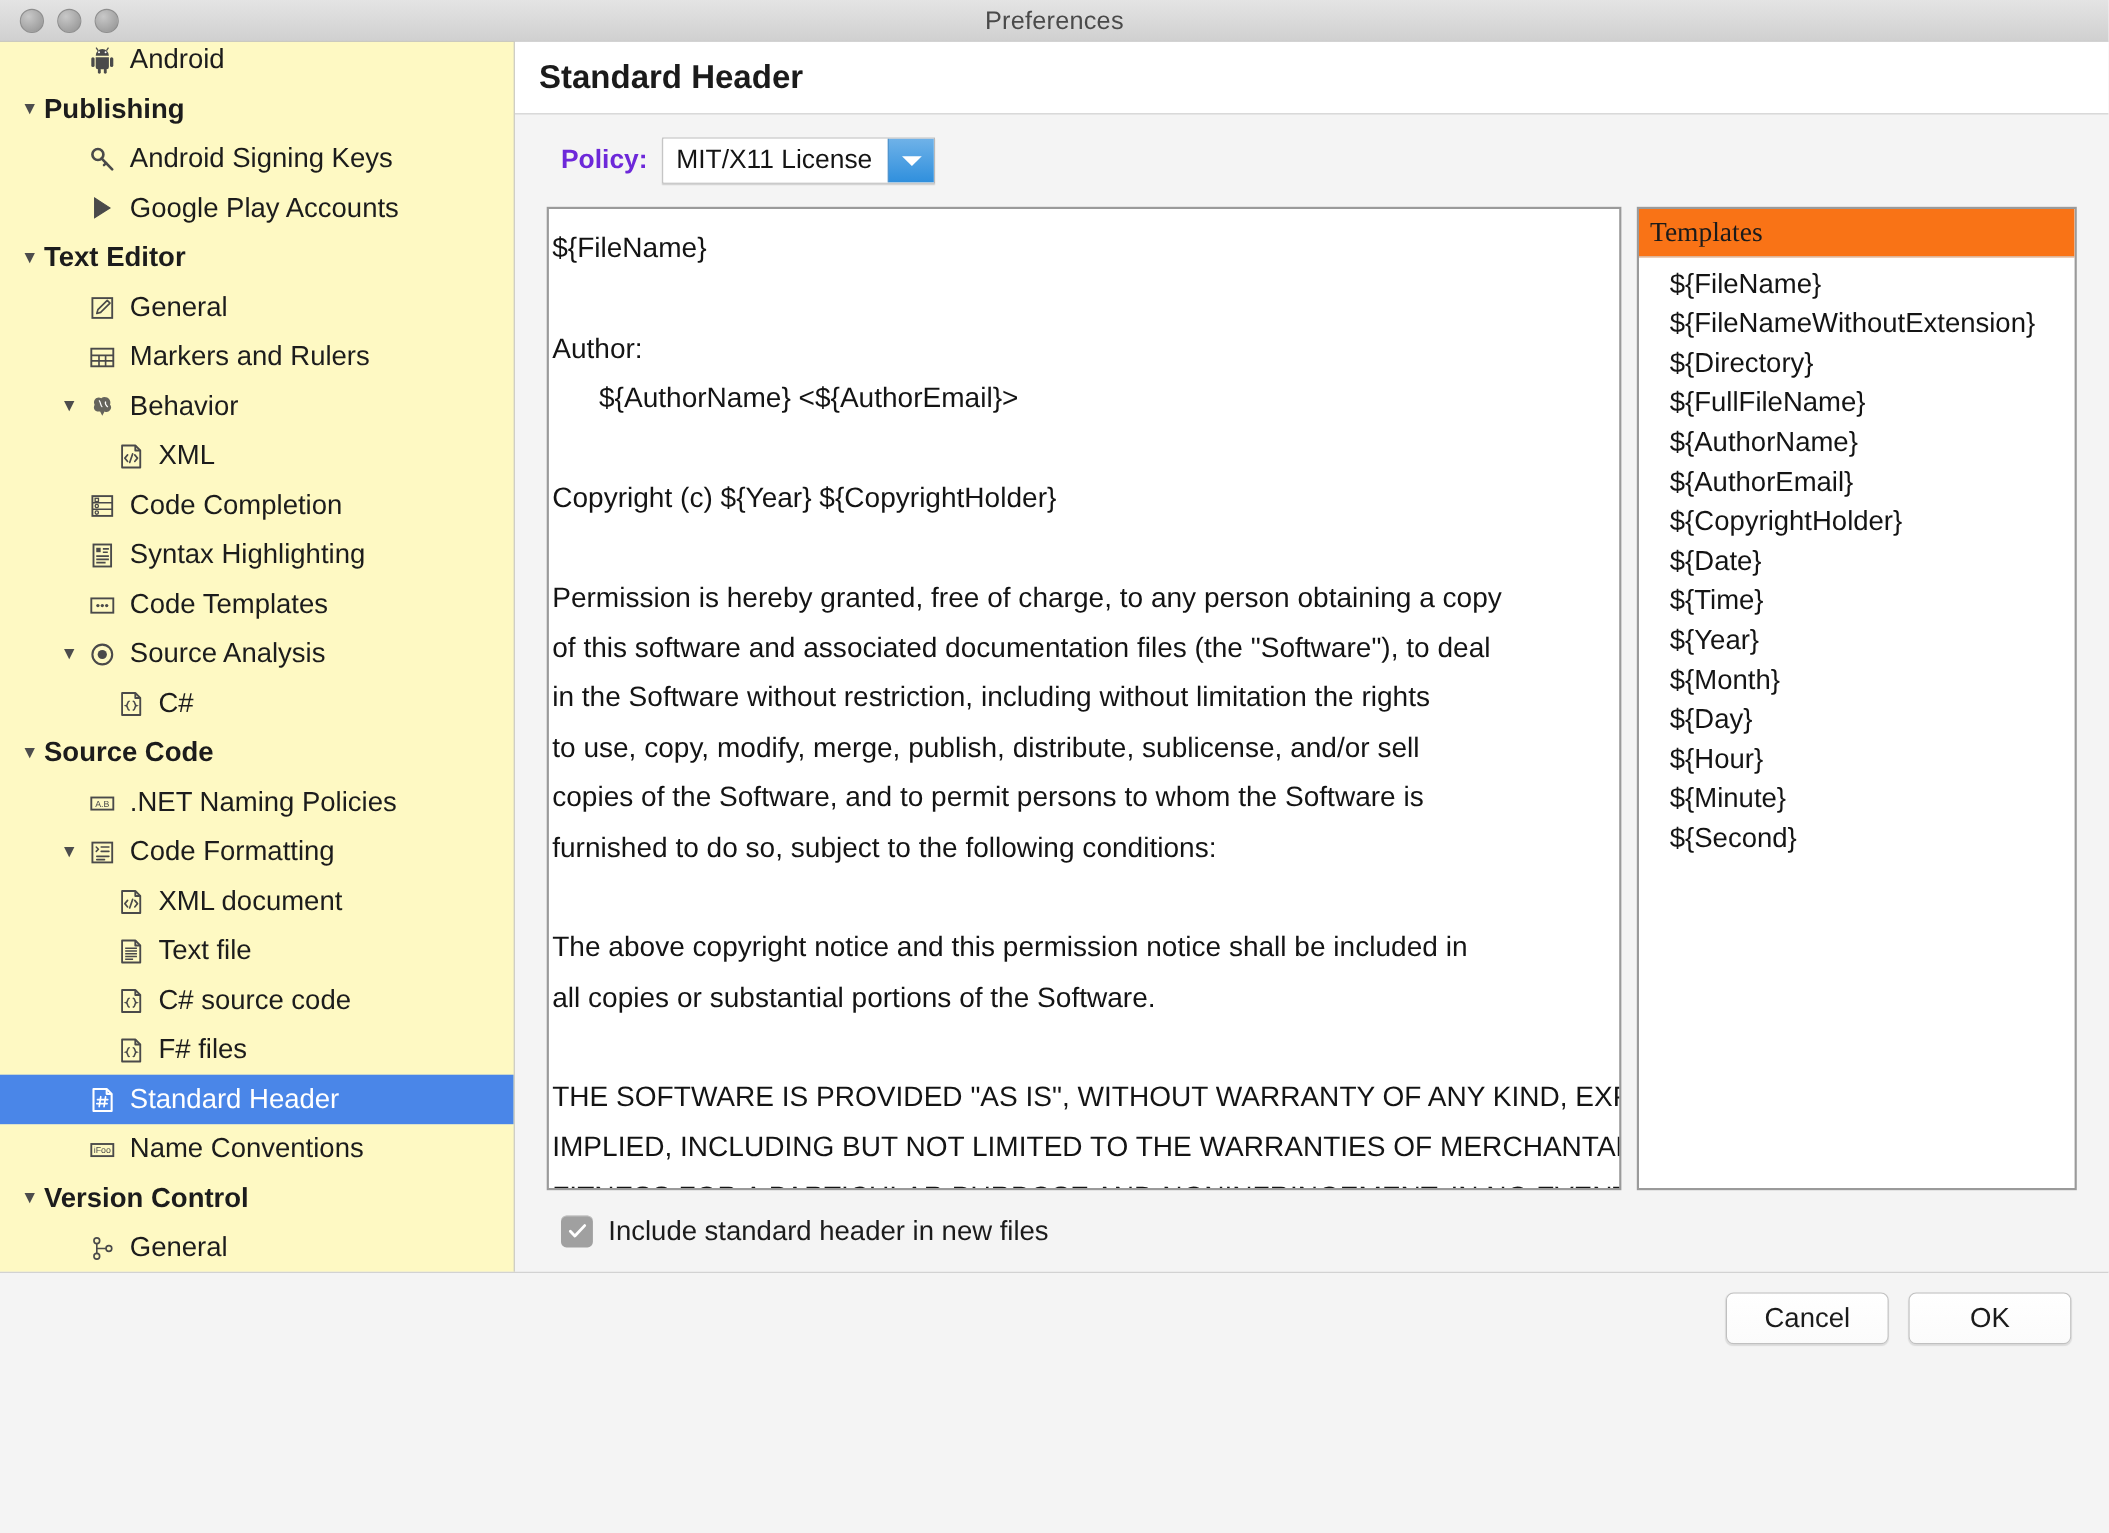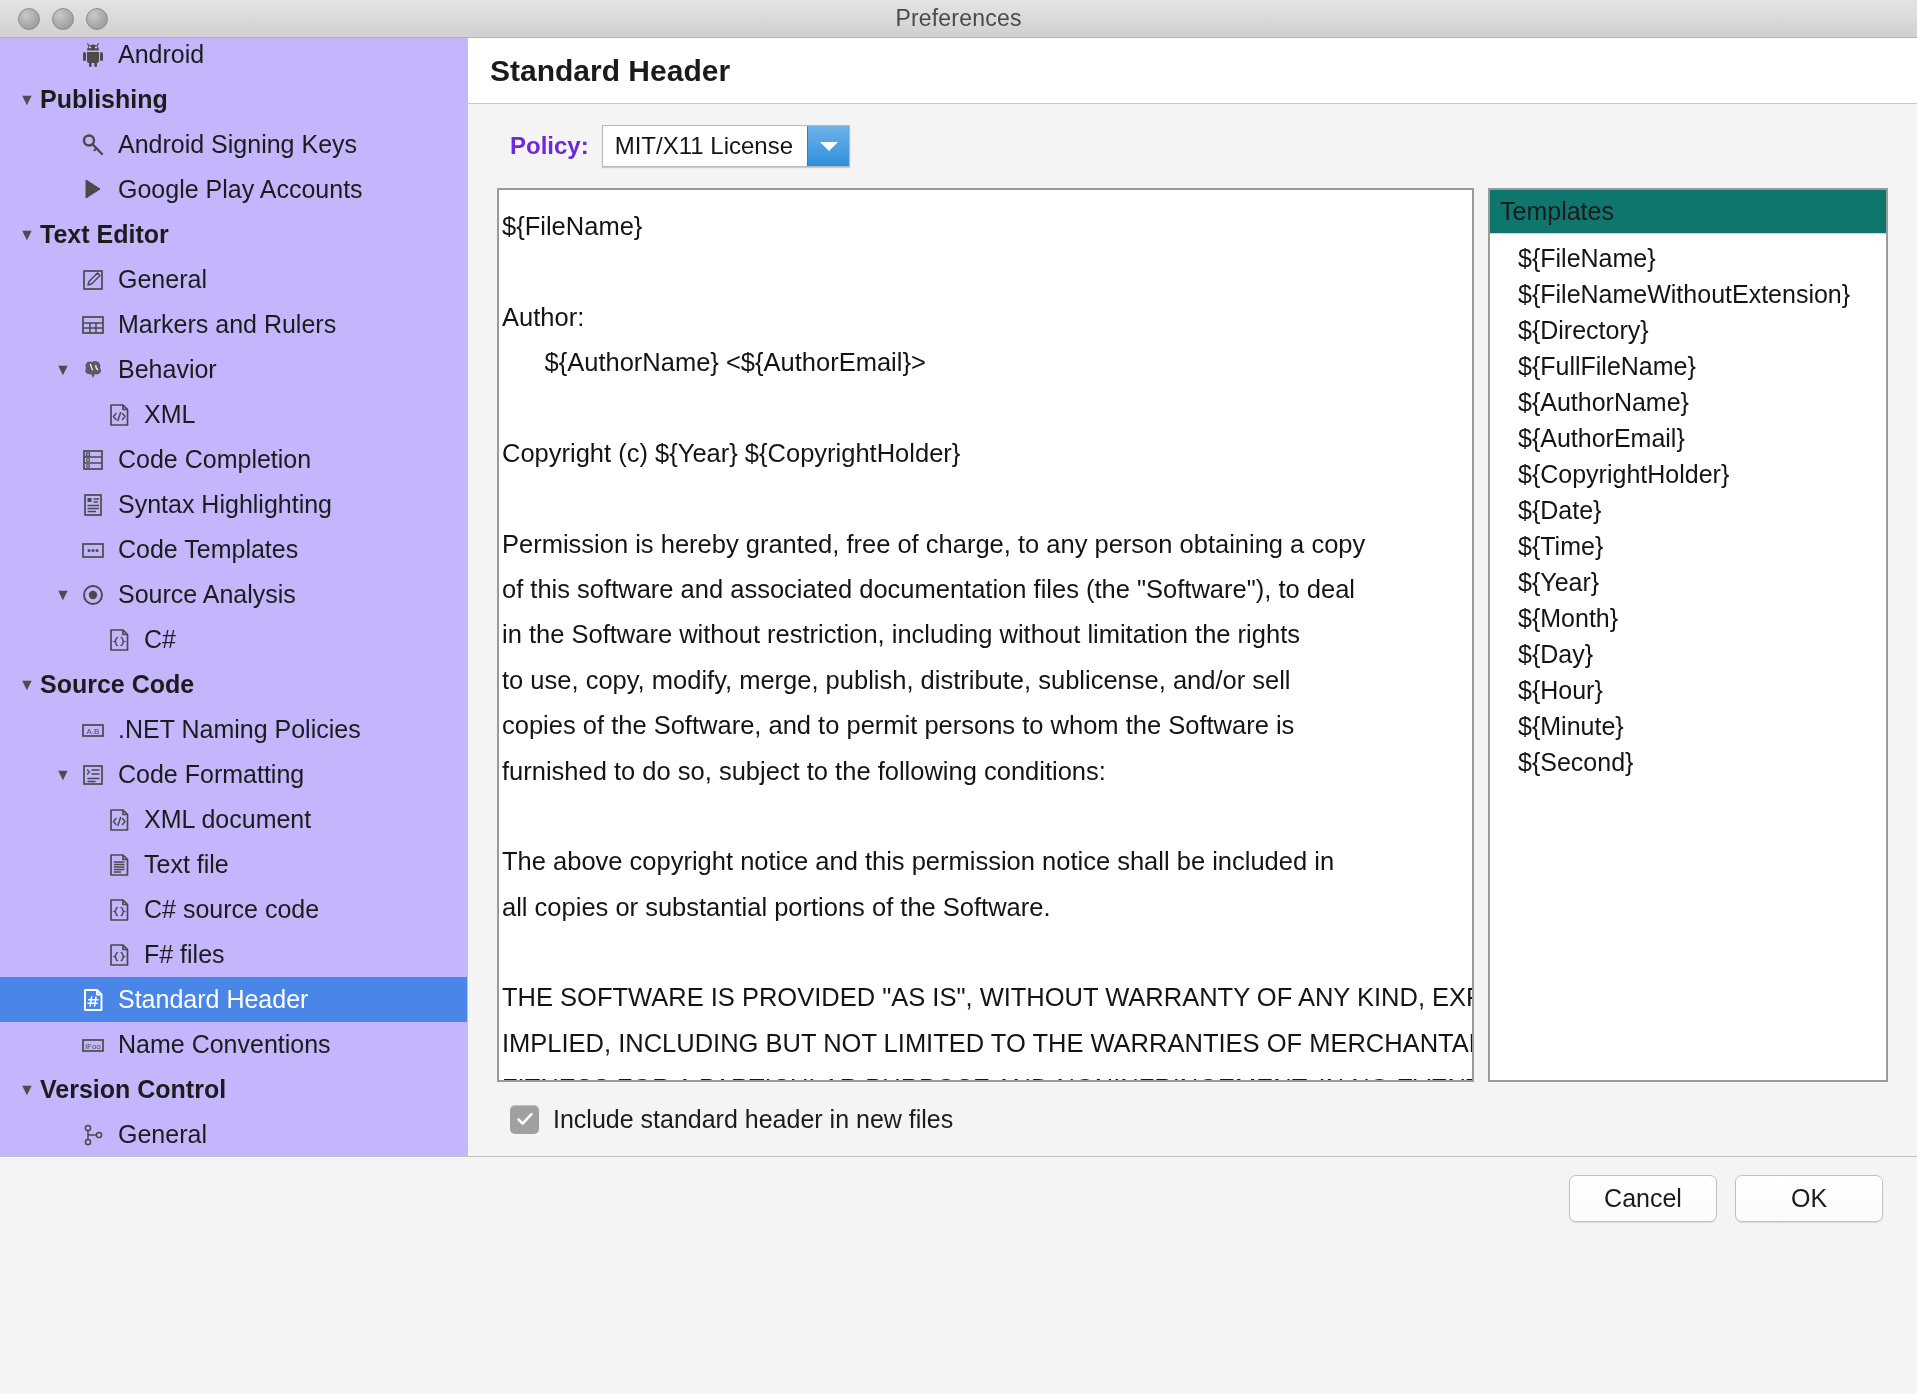--- a/index.html
+++ b/index.html
@@ -36,21 +36,21 @@
     position: absolute; left: 0; right: 0; text-align: center;
     font-size: 23px; color: #4a4a4a; letter-spacing: .2px;
   }
 
   
   #body { flex: 1 1 auto; display: flex; min-height: 0; position: relative; }
 
   
   #sidebar {
     width: 468px; flex: 0 0 468px;
-    background: #c4b5fd;
+    background: #fef9c3;
     border-right: 1px solid #c4c4c4;
     position: relative;
     overflow: hidden;
     padding-top: 0px;
   }
   #sidebar-scroll { position: absolute; top: -6px; left: 0; right: 0; }
   .nav-row {
     display: flex; align-items: center;
     height: 45px;
     font-size: 25px; color: #1c1c1c;
@@ -152,26 +152,26 @@
     overflow: hidden;
   }
   #templates-panel {
     width: 400px; flex: 0 0 400px;
     background: #ffffff;
     border: 2px solid #9a9a9a;
     display: flex; flex-direction: column;
     overflow: hidden;
   }
   #templates-header {
-    background: #0f766e;
+    background: #f97316;
     border-bottom: 1px solid #d2d2d2;
     height: 44px; flex: 0 0 44px;
     display: flex; align-items: center;
     padding-left: 10px;
-    font-size: 25px; color: #1b1b1b;
+    font-size: 25px; color: #1b1b1b; font-family: Liberation Serif, serif;
   }
   #templates-list { flex: 1 1 auto; overflow: hidden; padding-top: 6px; }
   .template-item {
     height: 36px;
     display: flex; align-items: center;
     padding-left: 28px;
     font-size: 25px; color: #141414;
     white-space: nowrap;
     cursor: default;
   }

